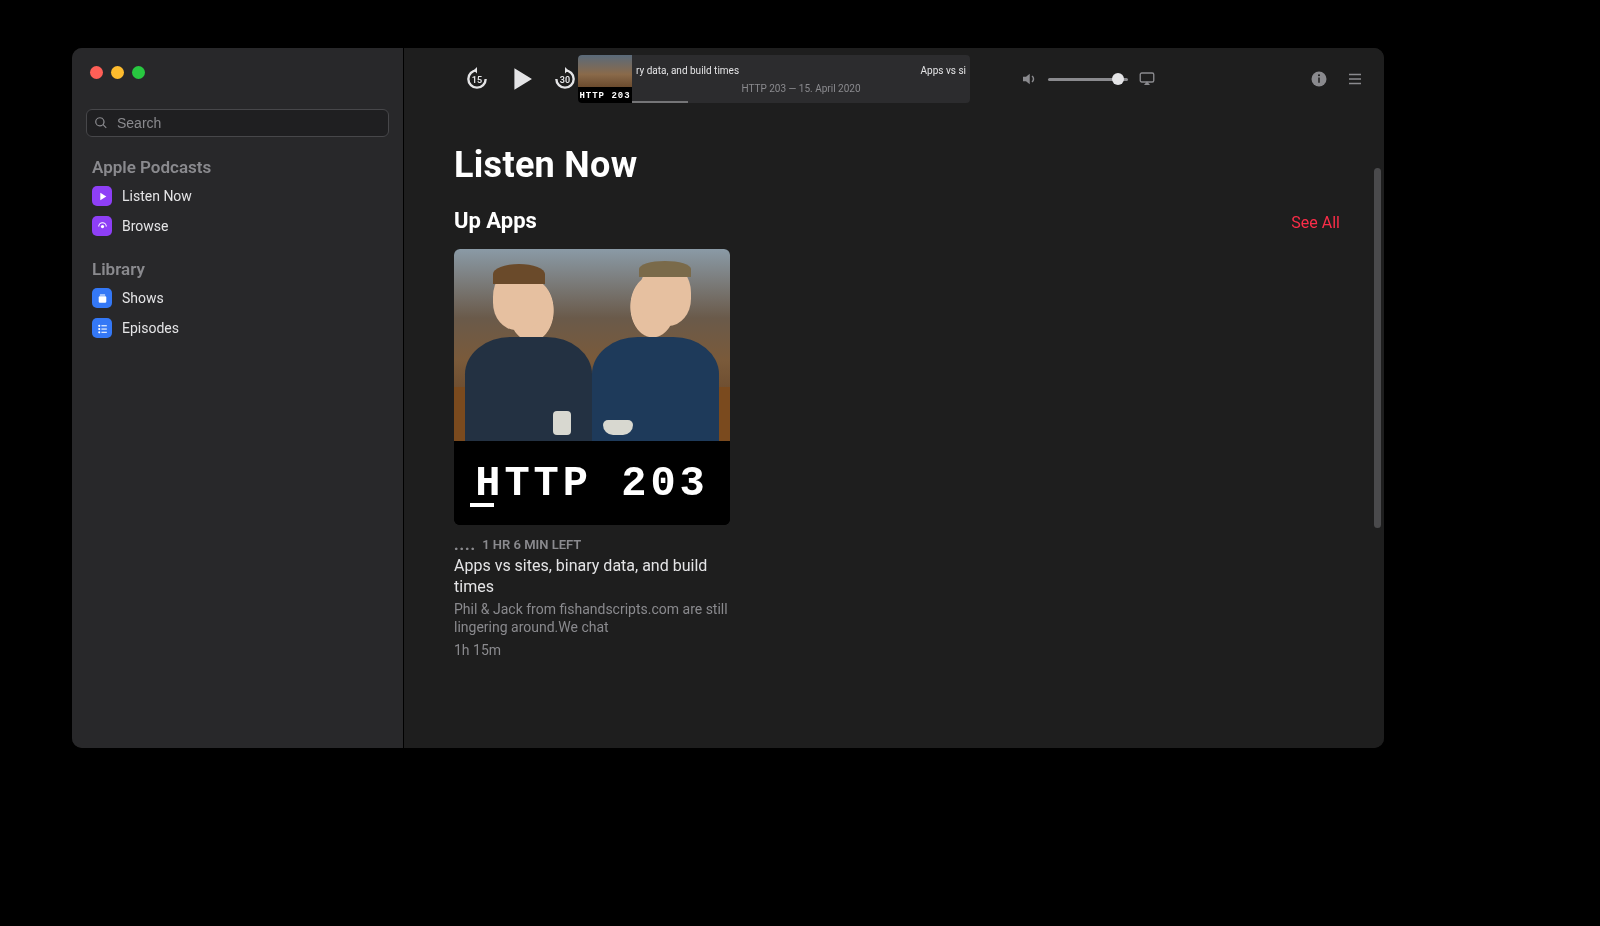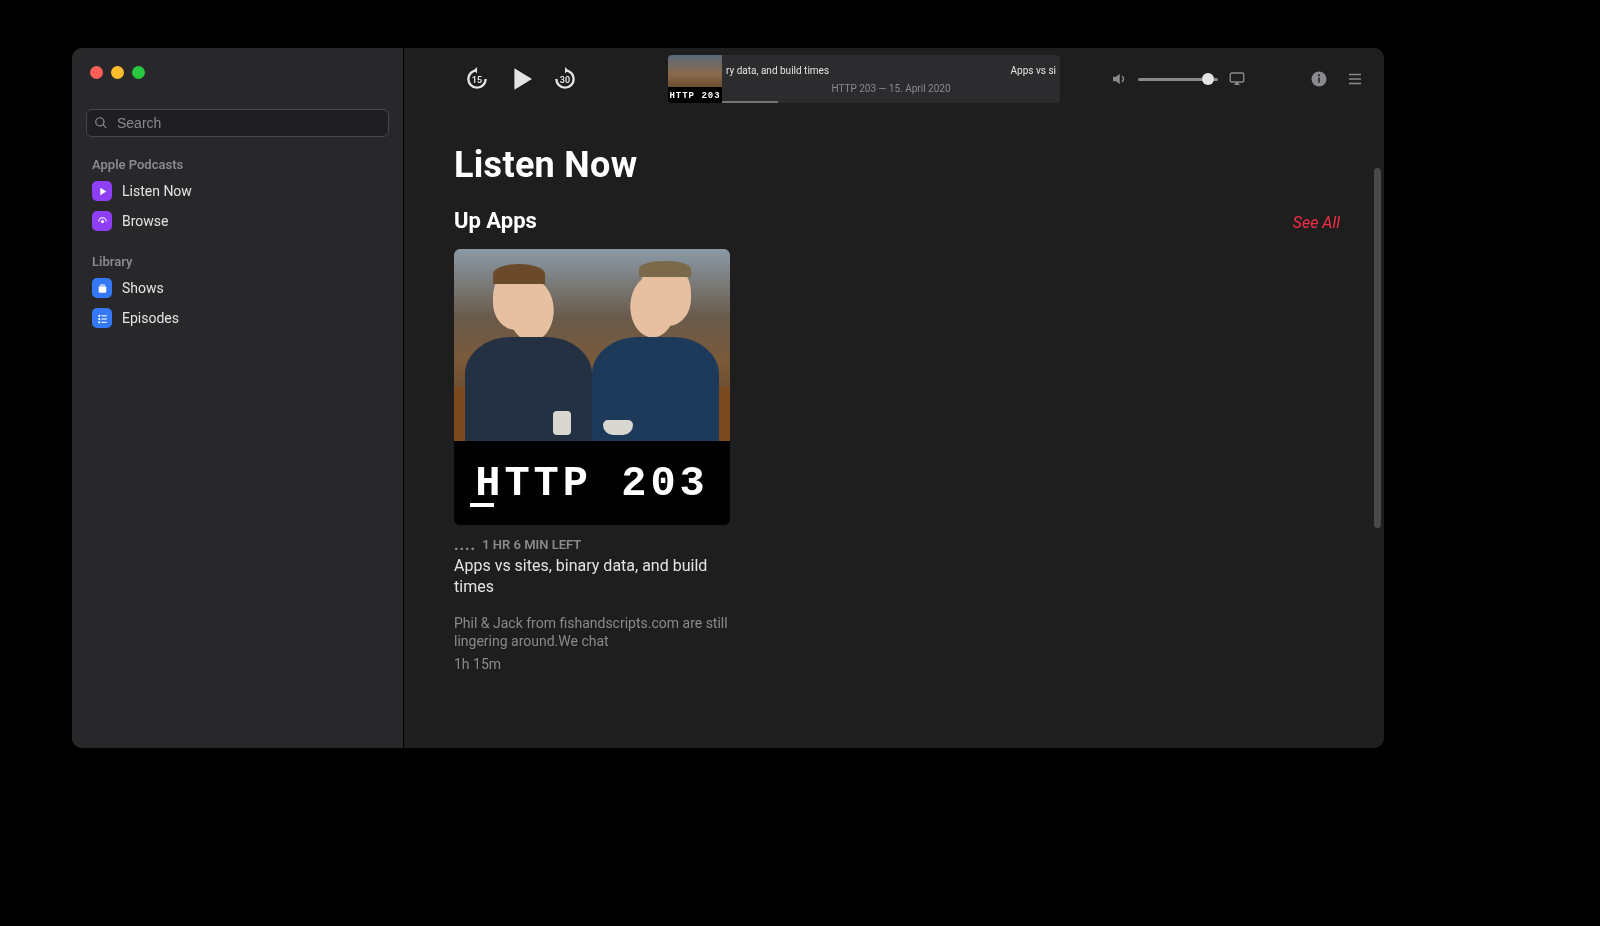--- a/index.html
+++ b/index.html
@@ -65,21 +65,21 @@
     position: absolute;
     left: 8px;
     top: 50%;
     transform: translateY(-50%);
     width: 14px;
     height: 14px;
     fill: #8a8a8e;
   }
   .section-label {
     color: #8a8a8e;
-    font-size: 13px;
+    font-size: 17px;
     font-weight: 600;
     padding: 6px 6px 4px 6px;
   }
   .nav-item {
     display: flex;
     align-items: center;
     gap: 10px;
     height: 30px;
     padding: 0 6px;
     border-radius: 6px;
@@ -109,21 +109,20 @@
   .toolbar {
     height: 62px;
     display: flex;
     align-items: center;
     padding: 0 20px 0 60px;
   }
   .playback-controls {
     display: flex;
     align-items: center;
     gap: 18px;
-    margin-right: 90px;
   }
   .skip-btn {
     width: 26px;
     height: 26px;
     position: relative;
     cursor: pointer;
     color: #e4e4e6;
   }
   .skip-btn svg { width: 26px; height: 26px; stroke: #e4e4e6; fill: none; stroke-width: 2.2; }
   .skip-num {
@@ -265,21 +264,20 @@
   }
   .section-title {
     color: #fff;
     font-size: 22px;
     font-weight: 700;
   }
   .see-all {
     color: #fa2d48;
     font-size: 16px;
     cursor: pointer;
-    font-style: italic;
   }
   .card {
     width: 276px;
   }
   .art {
     width: 276px;
     height: 276px;
     border-radius: 6px;
     background: #000;
     position: relative;
@@ -368,21 +366,21 @@
     color: #8a8a8e;
     font-size: 13px;
     font-weight: 600;
     margin-bottom: 4px;
   }
   .meta-dots { letter-spacing: 1px; font-weight:900; font-size:15px; line-height:10px;}
   .card-title {
     color: #e4e4e6;
     font-size: 16px;
     line-height: 1.3;
-    margin-bottom: 16px;
+    margin-bottom: 2px;
   }
   .card-desc {
     color: #8a8a8e;
     font-size: 14px;
     line-height: 1.3;
     margin-bottom: 6px;
   }
   .card-len {
     color: #8a8a8e;
     font-size: 14px;

